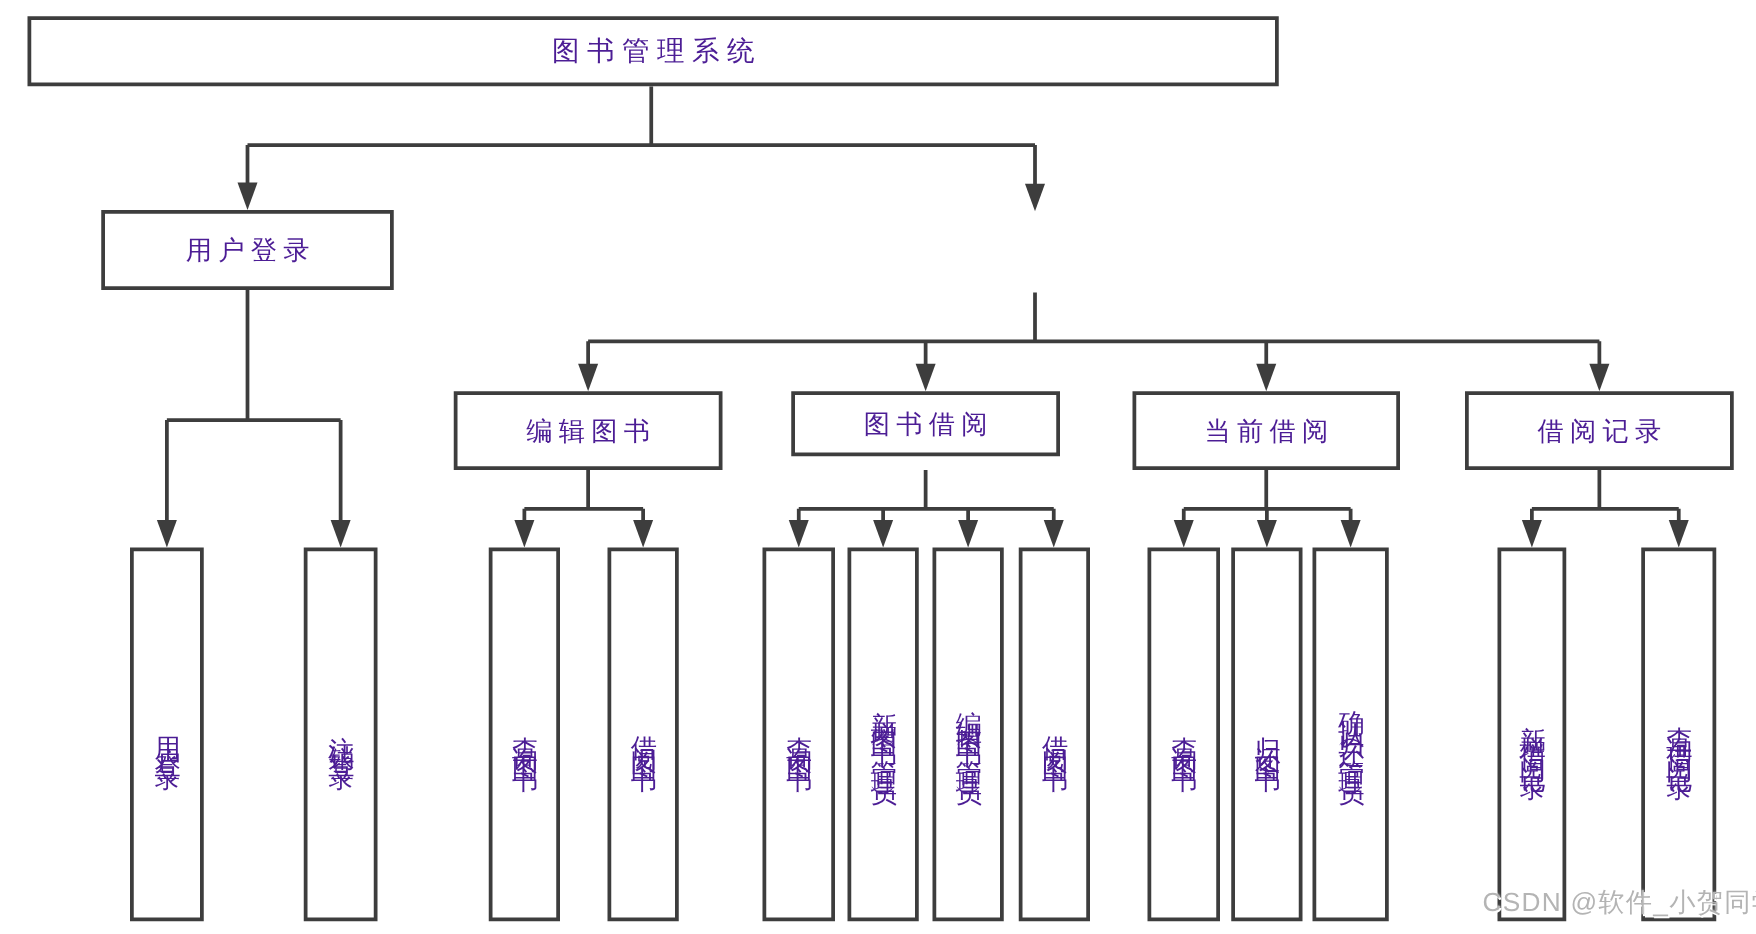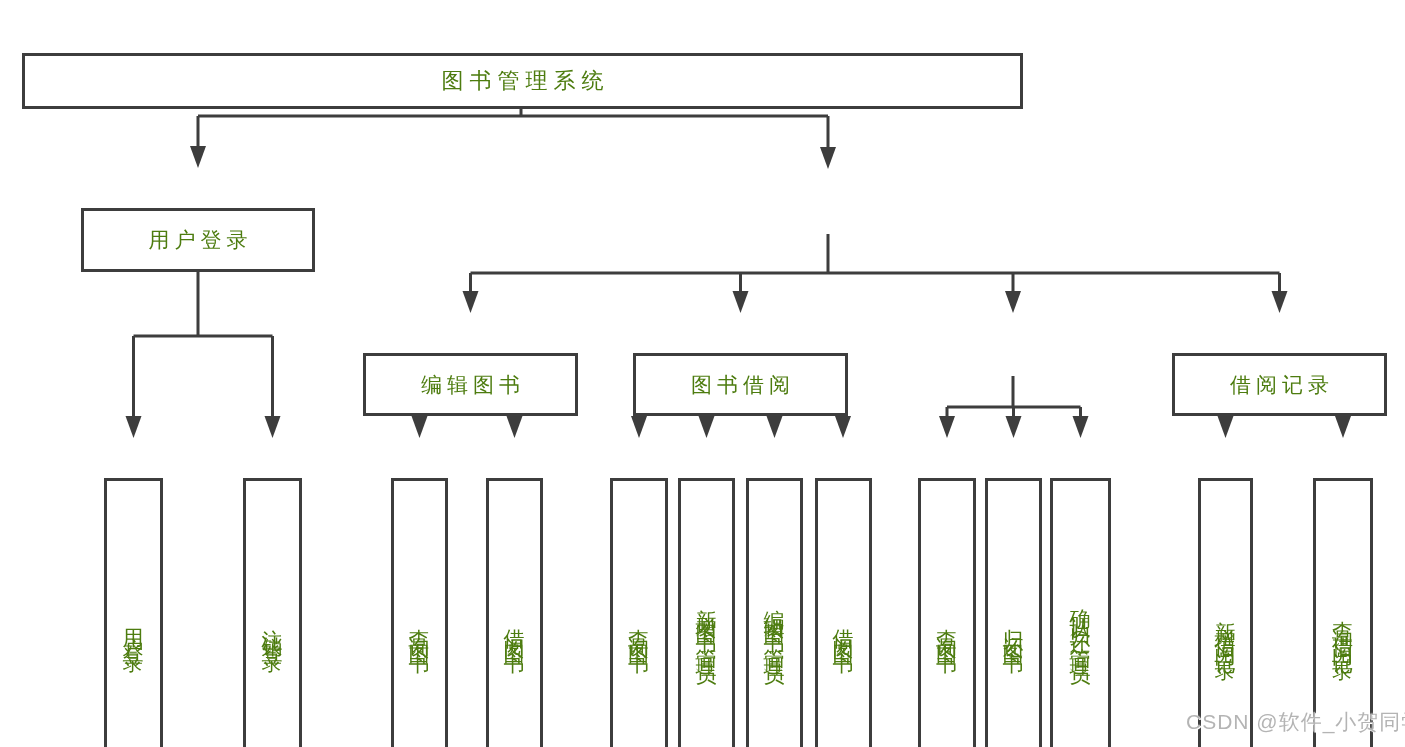--- a/index.html
+++ b/index.html
@@ -28,22 +28,21 @@
     stroke: none;
   }
   .box {
     position: absolute;
     box-sizing: border-box;
     background: #ffffff;
     border: 3px solid #3d3d3d;
     display: flex;
     align-items: center;
     justify-content: center;
-    color: #4d7c0f;
-    margin-top: 40px;
+    color: #4c1d95;
   }
   .box.h {
     font-size: 21px;
     letter-spacing: 5px;
     text-indent: 5px;
     white-space: nowrap;
   }
   .box.root { font-size: 22px; letter-spacing: 6px; text-indent: 6px; }
   .box.v {
     writing-mode: vertical-rl;
@@ -117,21 +116,22 @@
       <polygon points="1217.5,416 1233.5,416 1225.5,438"></polygon>
       <polygon points="1335,416 1351,416 1343,438"></polygon>
     </g>
   </svg>
 
   <div class="box h root" style="left:22px; top:13px; width:1001px; height:56px;">图书管理系统</div>
 
   <div class="box h" style="left:81px; top:168px; width:234px; height:64px;">用户登录</div>
 
   <div class="box h" style="left:363px; top:313px; width:215px; height:63px;">编辑图书</div>
-  <div class="box h" style="left:633px; top:313px; width:215px; height:63px;">图书借阅</div>
+  <div class="box h" style="left:633px; top:313px; width:215px; height:52px;">图书借阅</div>
+  <div class="box h" style="left:906px; top:313px; width:214px; height:63px;">当前借阅</div>
   <div class="box h" style="left:1172px; top:313px; width:215px; height:63px;">借阅记录</div>
 
   <div class="box v" style="left:104px; top:438px; width:59px; height:299px;">用户登录</div>
   <div class="box v" style="left:243px; top:438px; width:59px; height:299px;">注销登录</div>
 
   <div class="box v" style="left:391px; top:438px; width:57px; height:299px;">查询图书</div>
   <div class="box v" style="left:486px; top:438px; width:57px; height:299px;">借阅图书</div>
 
   <div class="box v" style="left:610px; top:438px; width:58px; height:299px;">查询图书</div>
   <div class="box v" style="left:678px; top:438px; width:57px; height:299px;">新增图书（管理员）</div>

